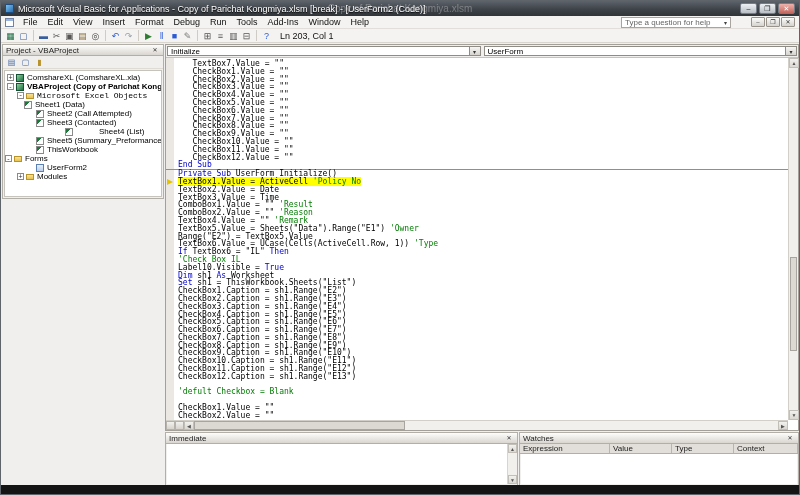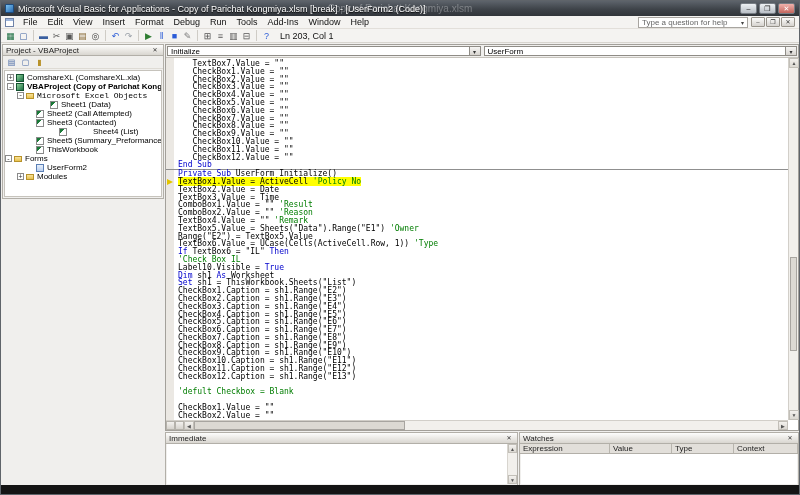--- a/index.html
+++ b/index.html
@@ -10,21 +10,21 @@
   .title-icon{width:9px;height:9px;flex:none;background:linear-gradient(135deg,#79c0ef,#2b6cb0);border:1px solid #1d4c80;border-radius:1px;margin-right:4px}
   .title-text{white-space:nowrap;overflow:hidden;text-shadow:0 1px 1px #000}
   .title-ghost{position:absolute;left:50%;transform:translateX(-50%);color:rgba(255,255,255,.30);white-space:nowrap;font-size:10px}
   .win-buttons{margin-left:auto;display:flex;gap:2px}
   .win-btn{width:17px;height:11px;font-size:7px;line-height:10px;text-align:center;background:linear-gradient(#eef1f4,#b9bfc6);border:1px solid #777d84;border-radius:2px;color:#222}
   .win-btn.close{background:linear-gradient(#f0b2ac,#c4665e);color:#fff}
   
   .menubar{position:absolute;top:15px;left:0;right:0;height:13px;background:#f4f3f1;border-bottom:1px solid #e2dfda;display:flex;align-items:center;font-size:9px;padding:0 2px;color:#111}
   .child-icon{width:9px;height:9px;flex:none;margin:0 4px 0 2px;background:#fff;border:1px solid #6f83a8;box-shadow:inset 0 2px 0 #9db6dd}
   .menu-item{padding:0 5px;height:13px;line-height:13px;white-space:nowrap}
-  .menu-right{margin-left:auto;display:flex;align-items:center;gap:3px;padding-right:2px}
+  .menu-right{margin-left:auto;display:flex;align-items:center;gap:20px;padding-right:2px}
   .help-combo{width:110px;height:11px;background:#fff;border:1px solid #a8a5a0;font-size:8px;color:#666;display:flex;align-items:center;padding:0 3px;white-space:nowrap}
   .help-combo .arr{margin-left:auto;font-size:6px;color:#444}
   .child-btns{display:flex;gap:1px}
   .child-btn{width:14px;height:10px;font-size:6px;line-height:9px;text-align:center;background:linear-gradient(#fbfbfa,#d6d3cf);border:1px solid #98948c;border-radius:1px;color:#333}
   
   .toolbar{position:absolute;top:28px;left:0;right:0;height:14px;background:#f4f3f1;border-bottom:1px solid #d8d5cf;display:flex;align-items:center;padding:0 3px;font-size:9px;color:#111}
   .tb-icon{width:13px;height:12px;display:flex;align-items:center;justify-content:center;font-size:9px;border:1px solid transparent;border-radius:2px}
   .tb-sep{width:1px;height:11px;background:#cfccc6;margin:0 3px;flex:none}
   .tb-pos{margin-left:7px;white-space:nowrap}
   
@@ -182,36 +182,36 @@
         <div class="tree-row" style="padding-left: 2px;">
           <span class="expander">-</span>
           <span class="ticon ticon-project"></span>
           <span class="tree-label bold">VBAProject (Copy of Parichat Kongmiya.xlsm)</span>
         </div>
         <div class="tree-row" style="padding-left: 12px; font-family: Liberation Mono, monospace;">
           <span class="expander">-</span>
           <span class="ticon ticon-folder"></span>
           <span class="tree-label">Microsoft Excel Objects</span>
         </div>
-        <div class="tree-row" style="padding-left: 36px;">
+        <div class="tree-row" style="padding-left: 10px;">
           <span class="t-spacer"></span>
           <span class="ticon ticon-sheet"></span>
           <span class="tree-label">Sheet1 (Data)</span>
         </div>
         <div class="tree-row" style="padding-left: 22px;">
           <span class="t-spacer"></span>
           <span class="ticon ticon-sheet"></span>
           <span class="tree-label">Sheet2 (Call Attempted)</span>
         </div>
         <div class="tree-row" style="padding-left: 22px;">
           <span class="t-spacer"></span>
           <span class="ticon ticon-sheet"></span>
           <span class="tree-label">Sheet3 (Contacted)</span>
         </div>
-        <div class="tree-row" style="padding-left: 22px; gap: 23px;">
+        <div class="tree-row" style="padding-left: 28px; gap: 23px;">
           <span class="t-spacer"></span>
           <span class="ticon ticon-sheet"></span>
           <span class="tree-label">Sheet4 (List)</span>
         </div>
         <div class="tree-row" style="padding-left: 22px;">
           <span class="t-spacer"></span>
           <span class="ticon ticon-sheet"></span>
           <span class="tree-label">Sheet5 (Summary_Preformance)</span>
         </div>
         <div class="tree-row" style="padding-left: 22px;">

